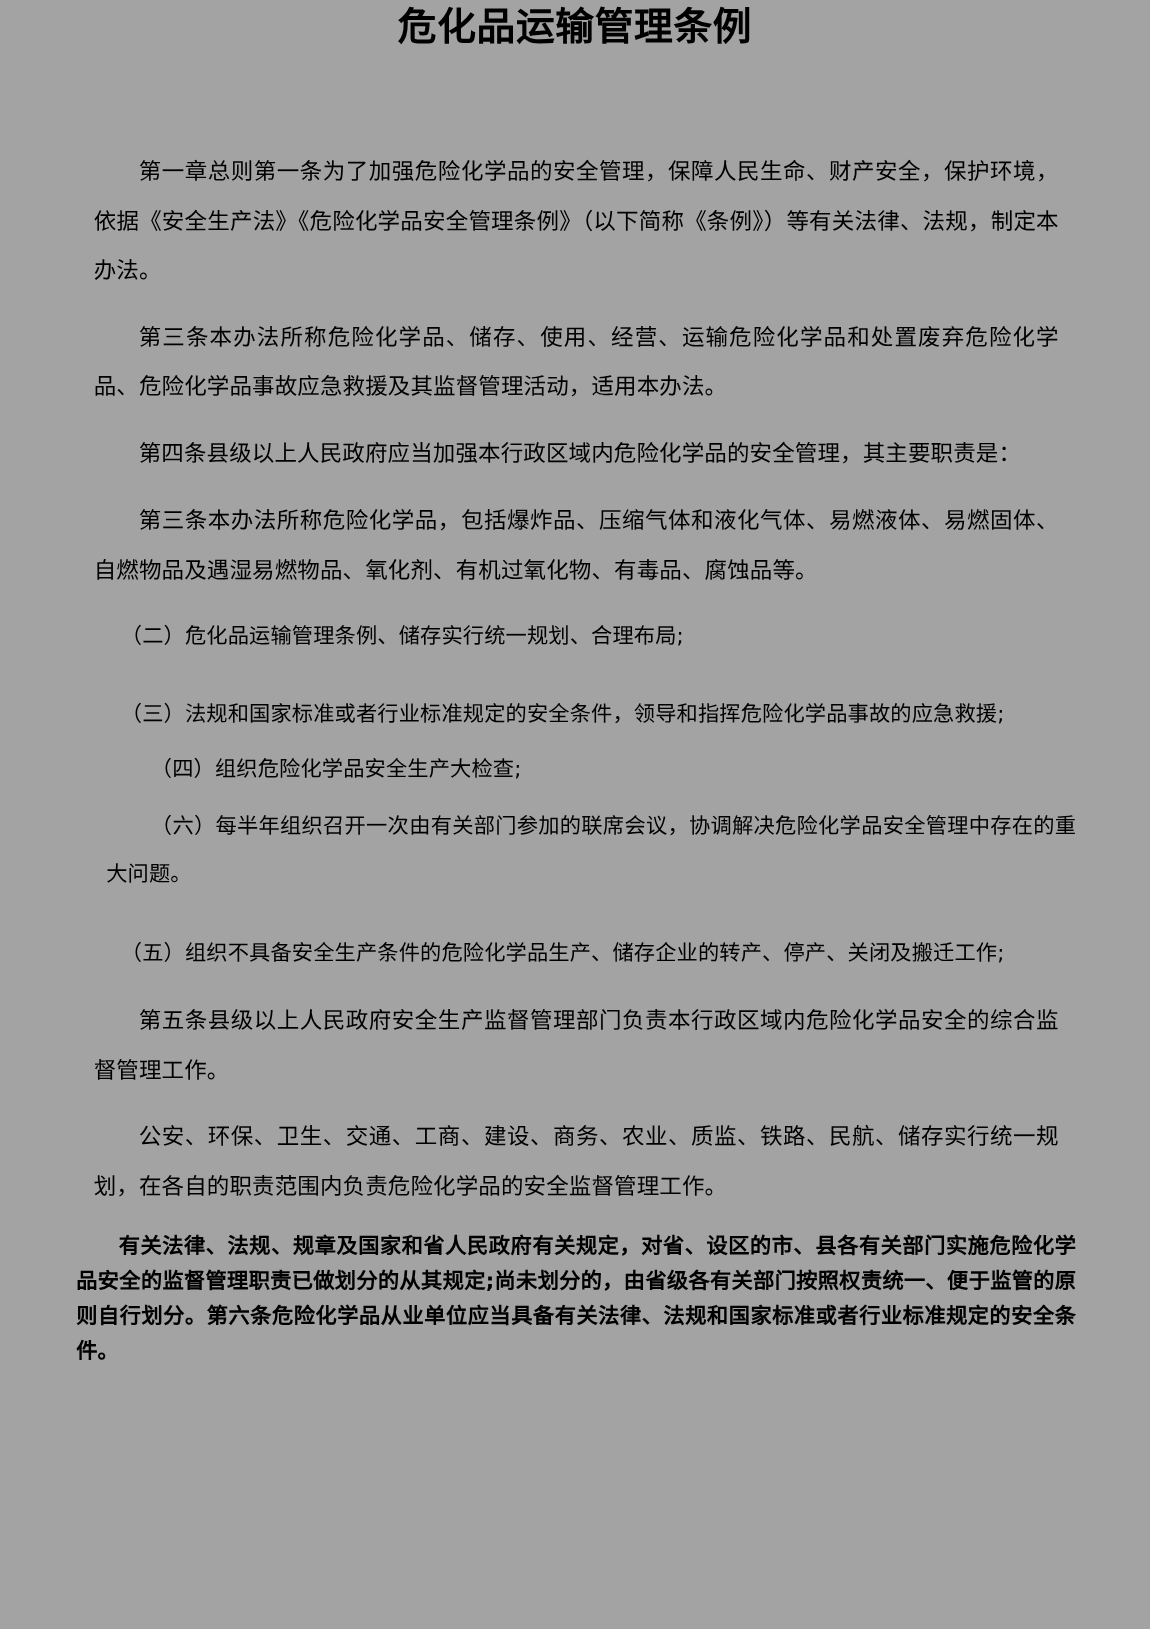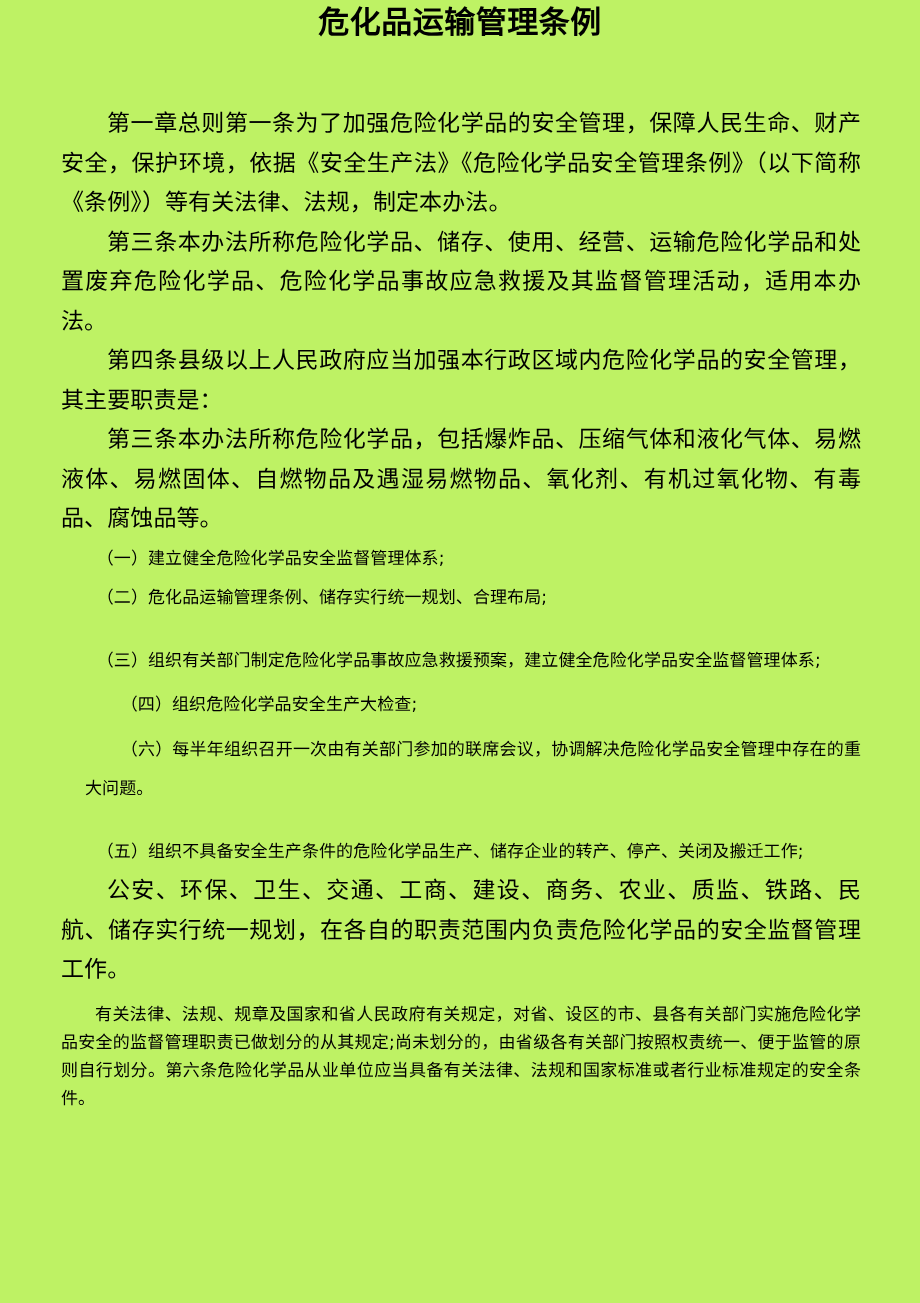--- a/index.html
+++ b/index.html
@@ -5,21 +5,21 @@
 <style>
   html, body {
     margin: 0;
     padding: 0;
     background: #ffffff;
   }
   .page {
     position: relative;
     width: 920px;
     height: 1303px;
-    background: #bef264;
+    background: #a3a3a3;
     margin: 0 auto;
     overflow: hidden;
     font-family: "DejaVu Sans", "Liberation Sans", sans-serif;
     color: #000000;
     -webkit-font-smoothing: antialiased;
   }
   .doc-body {
     position: absolute;
     left: 61px;
     top: 104px;
@@ -29,22 +29,22 @@
     font-size: 31px;
     font-weight: bold;
     text-align: center;
     line-height: 44px;
     letter-spacing: 0.5px;
     margin: 0 0 16px 0;
     color: #000000;
   }
   
   p.para {
-    margin: 0;
-    font-size: 23px;
+    margin: 14px;
+    font-size: 18px;
     line-height: 39.5px;
     text-align: justify;
     text-justify: inter-ideograph;
     text-indent: 2em;
     letter-spacing: 0.1px;
     word-break: break-all;
   }
   
   p.item {
     margin: 0;
@@ -70,49 +70,50 @@
     font-size: 17px;
     line-height: 28px;
     text-align: justify;
     text-justify: inter-ideograph;
     text-indent: 2em;
     letter-spacing: 0.1px;
     word-break: break-all;
   }
   p.tight-lead {
     margin-top: 10px;
+    font-weight: bold;
   }
 </style>
 </head>
 <body>
 
 <div class="page">
 
   <h1 class="doc-title">危化品运输管理条例</h1>
 
   <div class="doc-body">
     <p class="para">第一章总则第一条为了加强危险化学品的安全管理，保障人民生命、财产安全，保护环境，依据《安全生产法》《危险化学品安全管理条例》（以下简称《条例》）等有关法律、法规，制定本办法。</p>
 
     <p class="para">第三条本办法所称危险化学品、储存、使用、经营、运输危险化学品和处置废弃危险化学品、危险化学品事故应急救援及其监督管理活动，适用本办法。</p>
 
     <p class="para">第四条县级以上人民政府应当加强本行政区域内危险化学品的安全管理，其主要职责是：</p>
 
     <p class="para">第三条本办法所称危险化学品，包括爆炸品、压缩气体和液化气体、易燃液体、易燃固体、自燃物品及遇湿易燃物品、氧化剂、有机过氧化物、有毒品、腐蚀品等。</p>
 
-    <p class="item">（一）建立健全危险化学品安全监督管理体系;</p>
 
     <p class="item">（二）危化品运输管理条例、储存实行统一规划、合理布局;</p>
 
-    <p class="item gap-before">（三）组织有关部门制定危险化学品事故应急救援预案，建立健全危险化学品安全监督管理体系;</p>
+    <p class="item gap-before">（三）法规和国家标准或者行业标准规定的安全条件，领导和指挥危险化学品事故的应急救援;</p>
 
     <p class="item gap-small">（四）组织危险化学品安全生产大检查;</p>
 
     <p class="item gap-small">（六）每半年组织召开一次由有关部门参加的联席会议，协调解决危险化学品安全管理中存在的重大问题。</p>
 
     <p class="item gap-before">（五）组织不具备安全生产条件的危险化学品生产、储存企业的转产、停产、关闭及搬迁工作;</p>
 
+    <p class="para">第五条县级以上人民政府安全生产监督管理部门负责本行政区域内危险化学品安全的综合监督管理工作。</p>
 
     <p class="para">公安、环保、卫生、交通、工商、建设、商务、农业、质监、铁路、民航、储存实行统一规划，在各自的职责范围内负责危险化学品的安全监督管理工作。</p>
 
     <p class="para-tight tight-lead">有关法律、法规、规章及国家和省人民政府有关规定，对省、设区的市、县各有关部门实施危险化学品安全的监督管理职责已做划分的从其规定;尚未划分的，由省级各有关部门按照权责统一、便于监管的原则自行划分。第六条危险化学品从业单位应当具备有关法律、法规和国家标准或者行业标准规定的安全条件。</p>
   </div>
 
 </div>
 
 </body></html>

